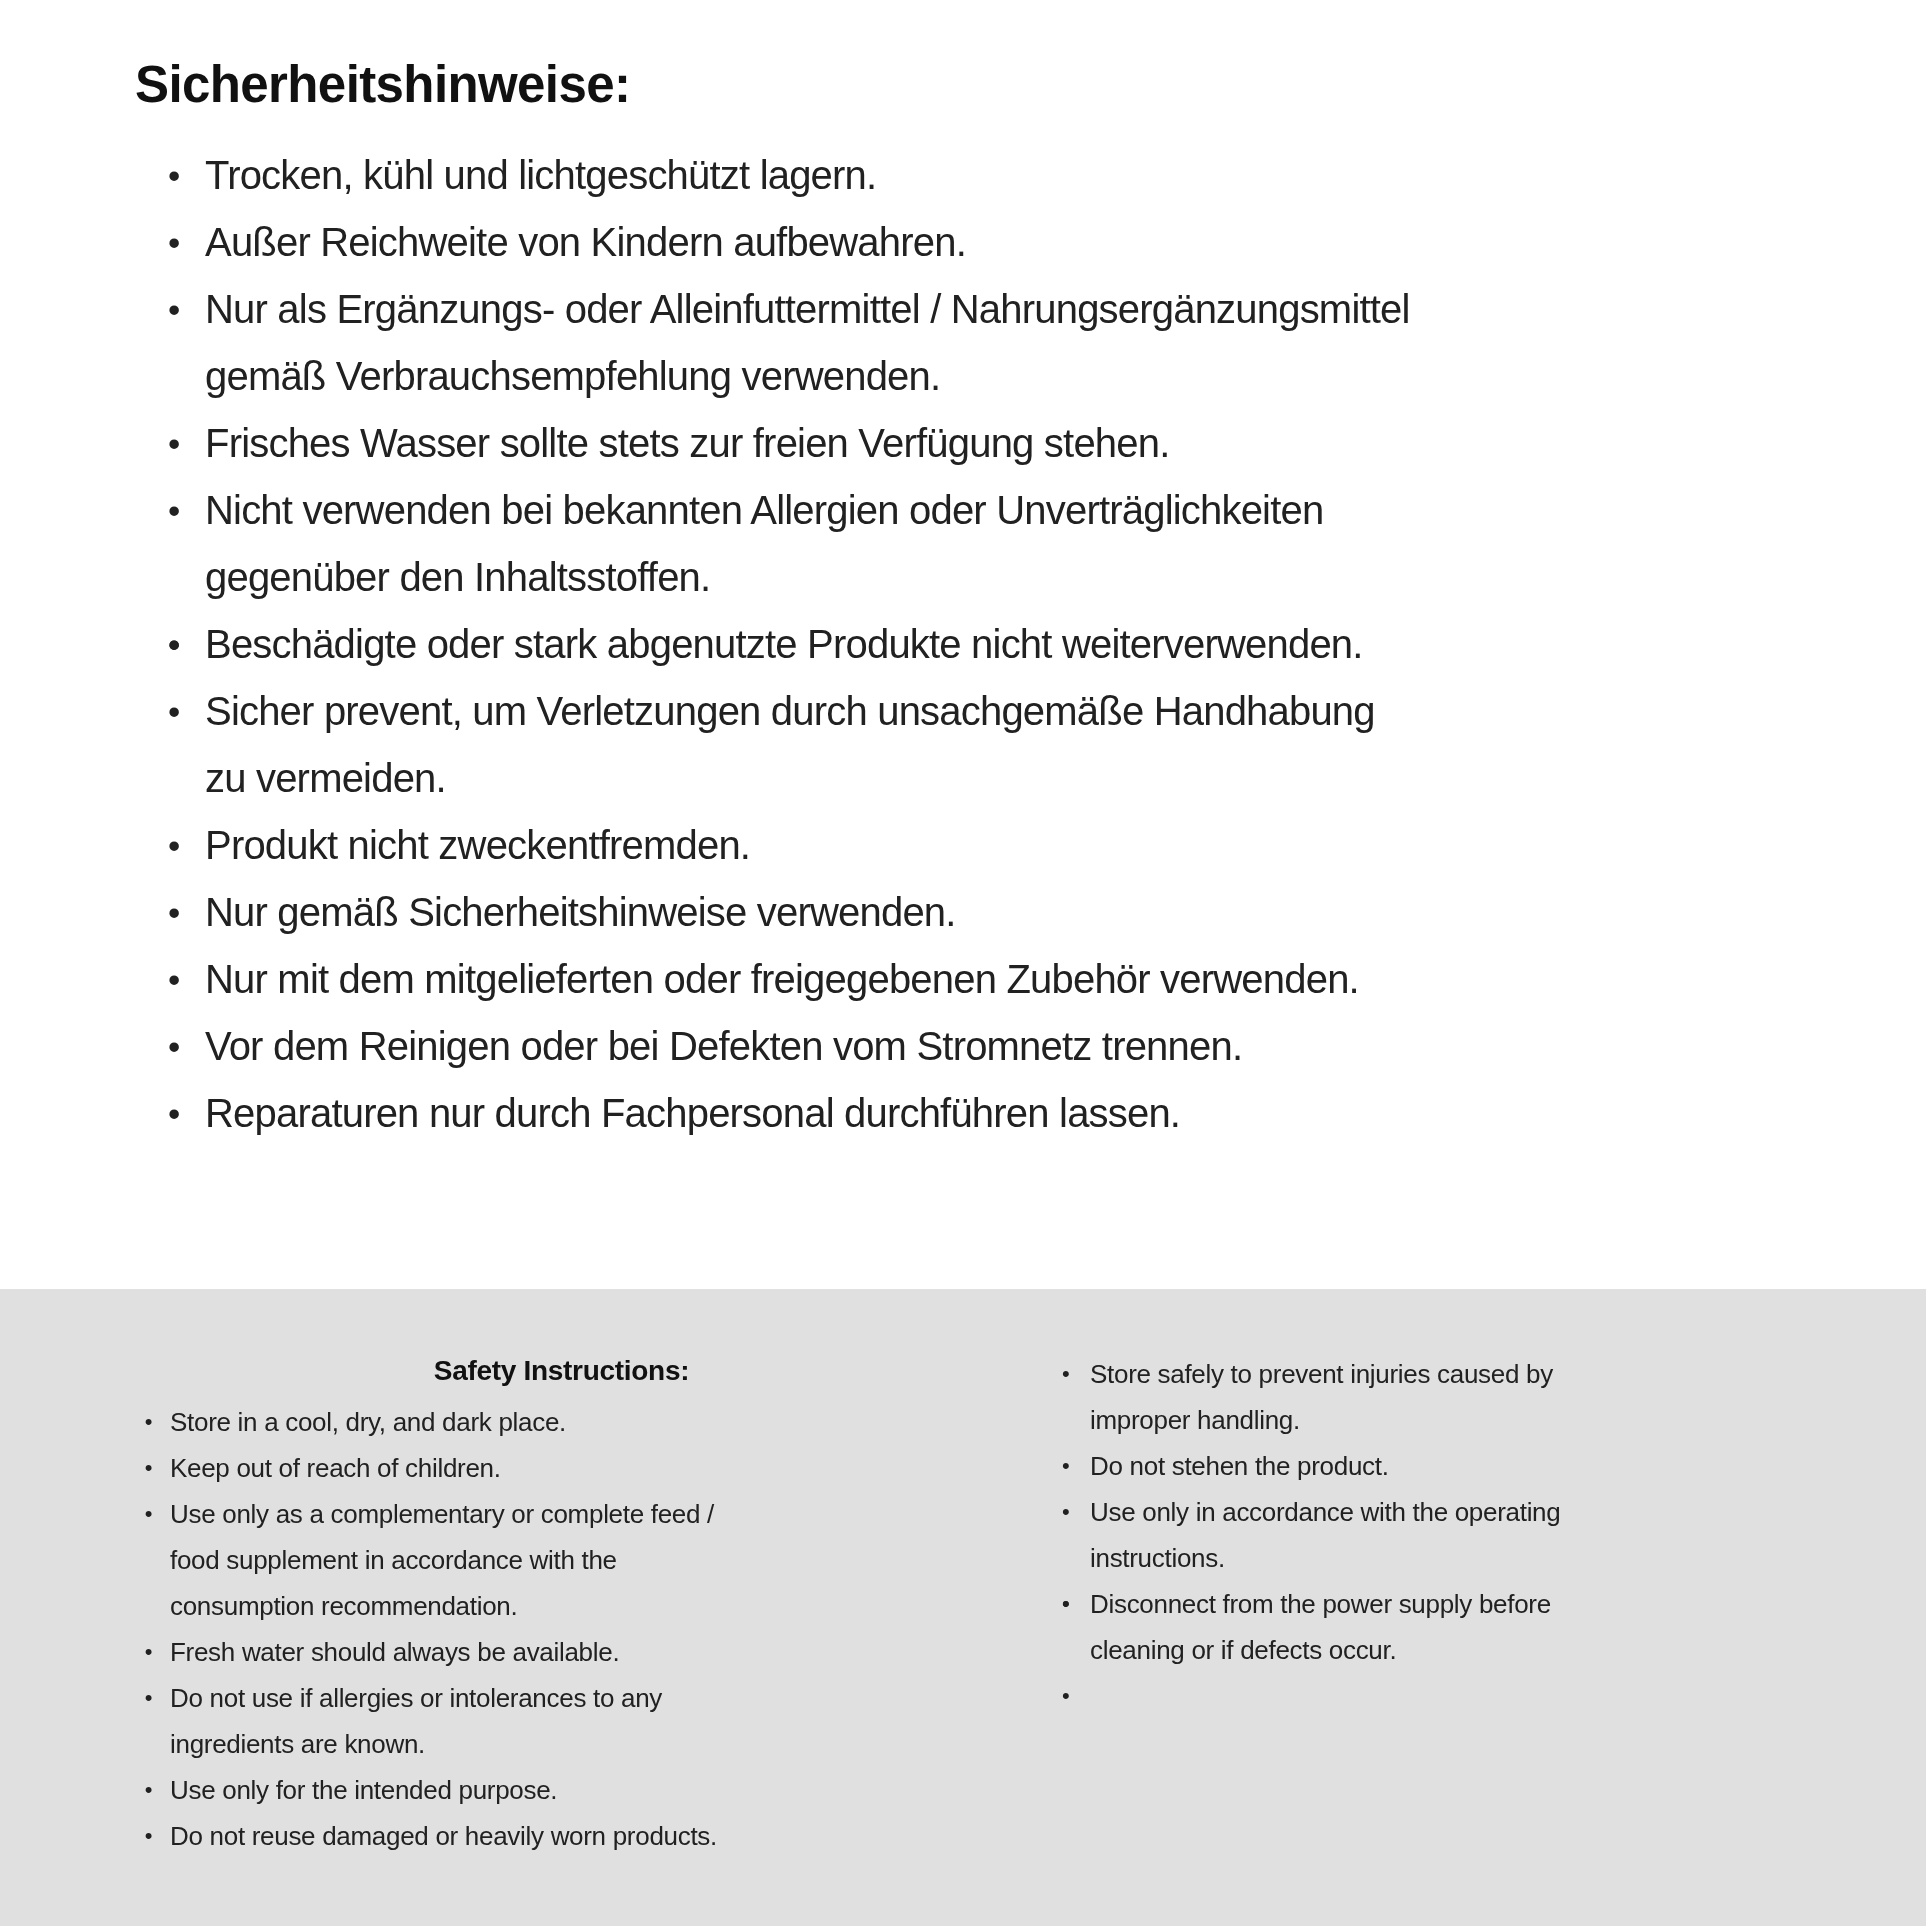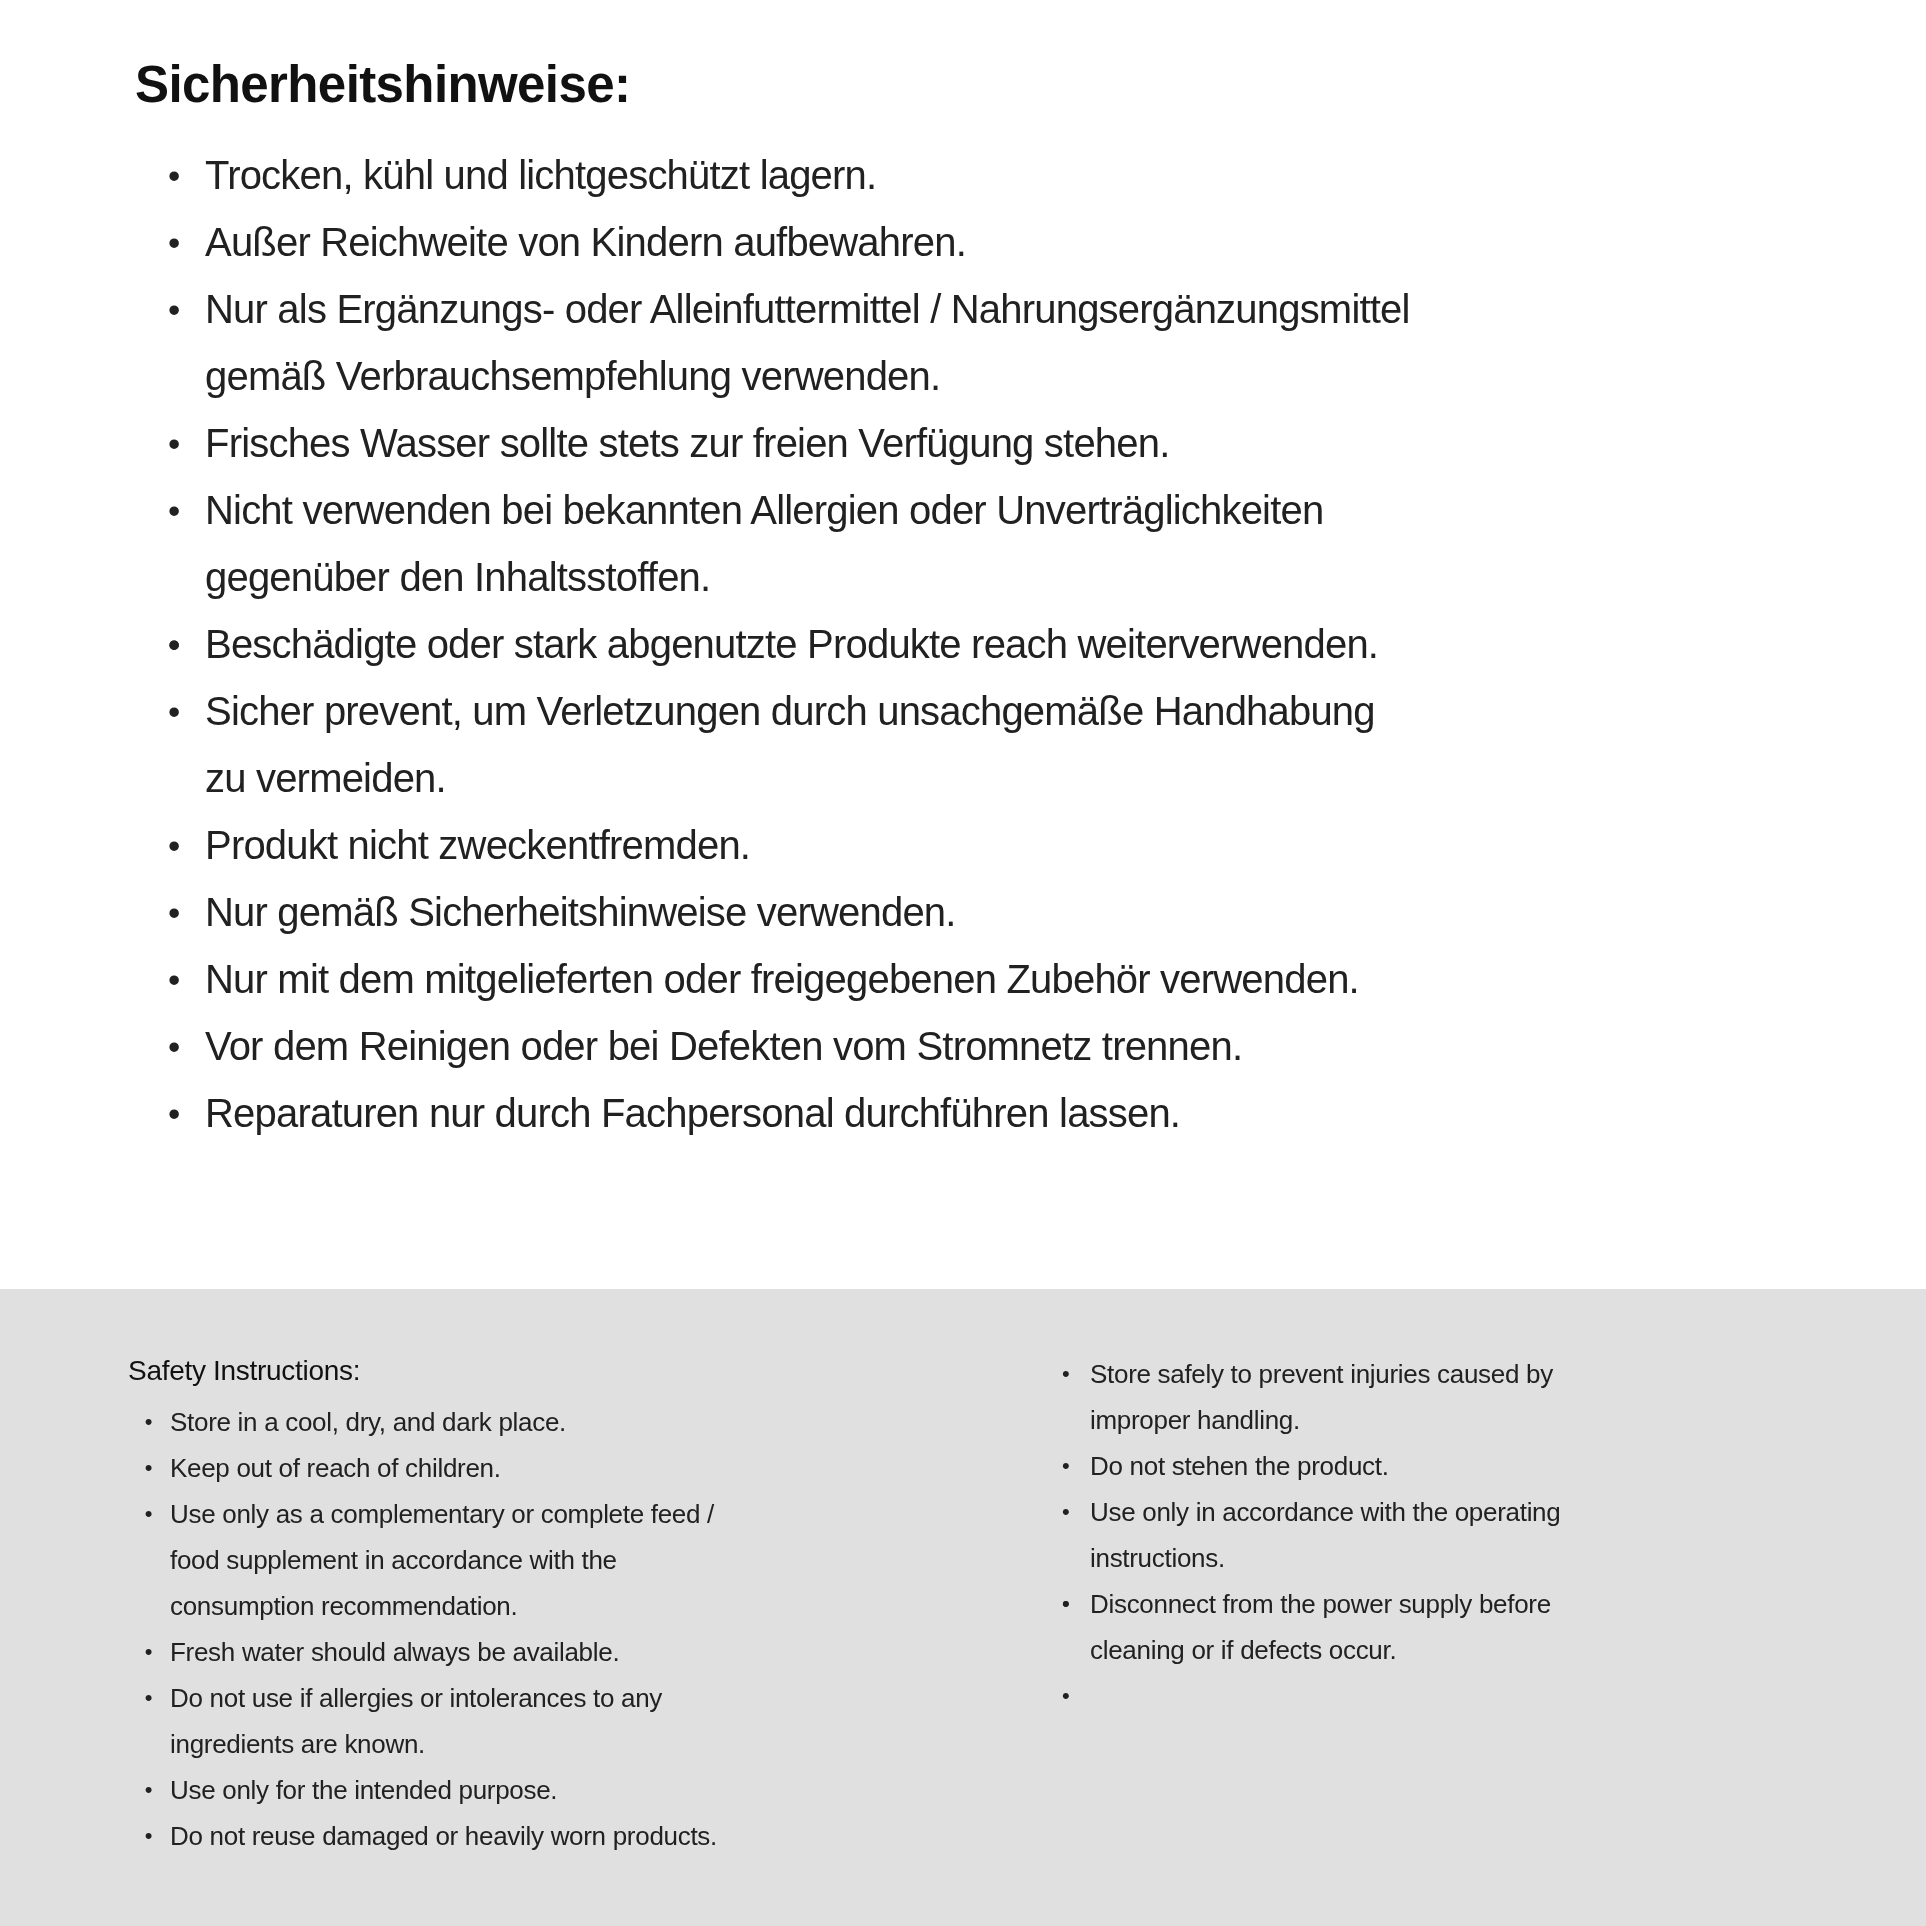--- a/index.html
+++ b/index.html
@@ -61,23 +61,24 @@
     padding: 62px 58px 0 128px;
     display: flex;
     gap: 67px;
   }
   .en-col-left  { flex: 0 0 867px; }
   .en-col-right { flex: 1 1 auto; }
   .en-title {
     margin: 0 0 9px 0;
     font-size: 28px;
     line-height: 39px;
-    font-weight: normal;
+    font-weight: bold;
     letter-spacing: -0.3px;
     color: #111111;
+    text-align: center;
   }
   .en-list {
     margin: 0;
     padding: 0;
     list-style: none;
     font-size: 26px;
     line-height: 46px;
     letter-spacing: -0.3px;
   }
   .en-col-left .en-list li {
@@ -99,21 +100,21 @@
   <h1 class="de-title">Sicherheitshinweise:</h1>
   <ul class="de-list">
     <li><span class="marker">•</span><span class="item-text">Trocken, kühl und lichtgeschützt lagern.</span></li>
     <li><span class="marker">•</span><span class="item-text">Außer Reichweite von Kindern aufbewahren.</span></li>
     <li><span class="marker">•</span><span class="item-text">Nur als Ergänzungs- oder Alleinfuttermittel / Nahrungsergänzungsmittel
 gemäß Verbrauchsempfehlung verwenden.</span></li>
     <li><span class="marker">•</span><span class="item-text">Frisches Wasser sollte stets zur freien Verfügung stehen.</span></li>
     <li><span class="marker">•</span><span class="item-text">Nicht verwenden bei bekannten Allergien oder Unverträglichkeiten
 gegenüber den Inhaltsstoffen.</span></li>
     <li><span class="marker">•</span></li>
-    <li><span class="marker">•</span><span class="item-text">Beschädigte oder stark abgenutzte Produkte reach weiterverwenden.</span></li>
+    <li><span class="marker">•</span><span class="item-text">Beschädigte oder stark abgenutzte Produkte nicht weiterverwenden.</span></li>
     <li><span class="marker">•</span><span class="item-text">Sicher prevent, um Verletzungen durch unsachgemäße Handhabung
 zu vermeiden.</span></li>
     <li><span class="marker">•</span><span class="item-text">Produkt nicht zweckentfremden.</span></li>
     <li><span class="marker">•</span><span class="item-text">Nur gemäß Sicherheitshinweise verwenden.</span></li>
     <li><span class="marker">•</span><span class="item-text">Nur mit dem mitgelieferten oder freigegebenen Zubehör verwenden.</span></li>
     <li><span class="marker">•</span><span class="item-text">Vor dem Reinigen oder bei Defekten vom Stromnetz trennen.</span></li>
     <li><span class="marker">•</span><span class="item-text">Reparaturen nur durch Fachpersonal durchführen lassen.</span></li>
   </ul>
 </div>
 

